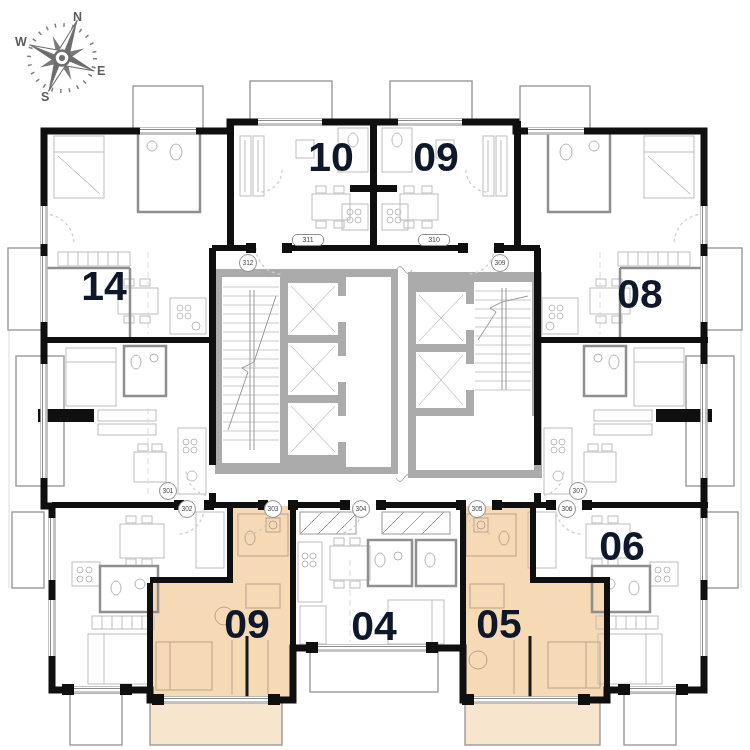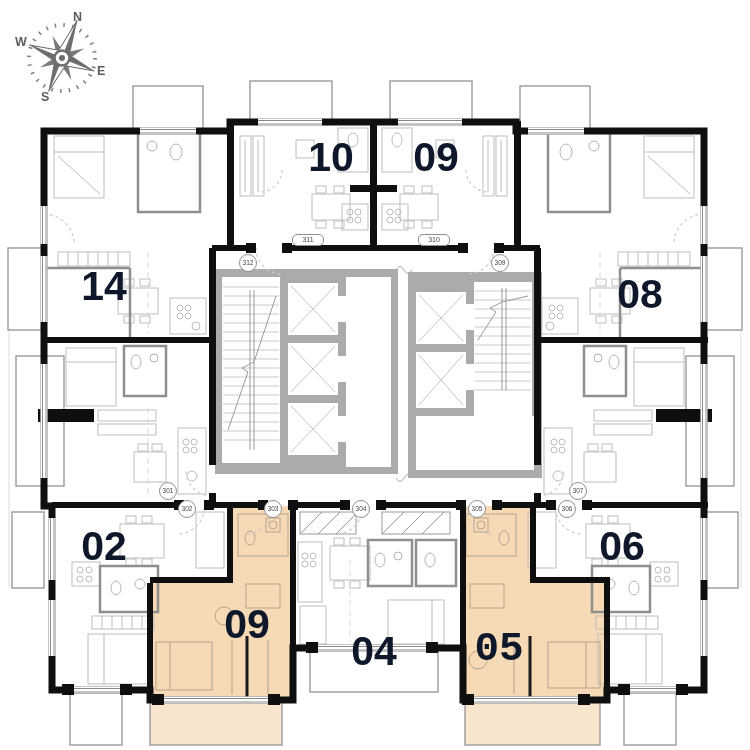--- a/index.html
+++ b/index.html
@@ -548,24 +548,23 @@
     <circle cx="62" cy="58" r="7.5" fill="#ffffff" stroke="#6d6d6d" stroke-width="2.5"></circle>
     <circle cx="62" cy="58" r="3" fill="#6d6d6d"></circle>
   </g>
 </svg>
 
   <div class="compass-letter" style="left:73px;top:10px;">N</div>
   <div class="compass-letter" style="left:97px;top:64px;">E</div>
   <div class="compass-letter" style="left:41px;top:90px;">S</div>
   <div class="compass-letter" style="left:15px;top:35px;">W</div>
 
-  <div class="unit-label" style="left:74px;top:522px;">02</div>
   <div class="unit-label" style="left:217px;top:600px;">09</div>
-  <div class="unit-label" style="left:344px;top:602px;margin-top:25px;">04</div>
-  <div class="unit-label" style="left:469px;top:625px;font-family:Liberation Mono, monospace;">05</div>
+  <div class="unit-label" style="left:344px;top:602px;">04</div>
+  <div class="unit-label" style="left:469px;top:600px;">05</div>
   <div class="unit-label" style="left:592px;top:522px;">06</div>
   <div class="unit-label" style="left:610px;top:262px;margin-top:8px;">08</div>
   <div class="unit-label" style="left:382px;top:133px;margin-left:24px;">09</div>
   <div class="unit-label" style="left:301px;top:133px;">10</div>
   <div class="unit-label" style="left:74px;top:262px;">14</div>
 
   <div class="tag-circle" style="left:159px;top:482px;">301</div>
   <div class="tag-circle" style="left:178px;top:500px;">302</div>
   <div class="tag-circle" style="left:264px;top:500px;">303</div>
   <div class="tag-circle" style="left:352px;top:500px;">304</div>

